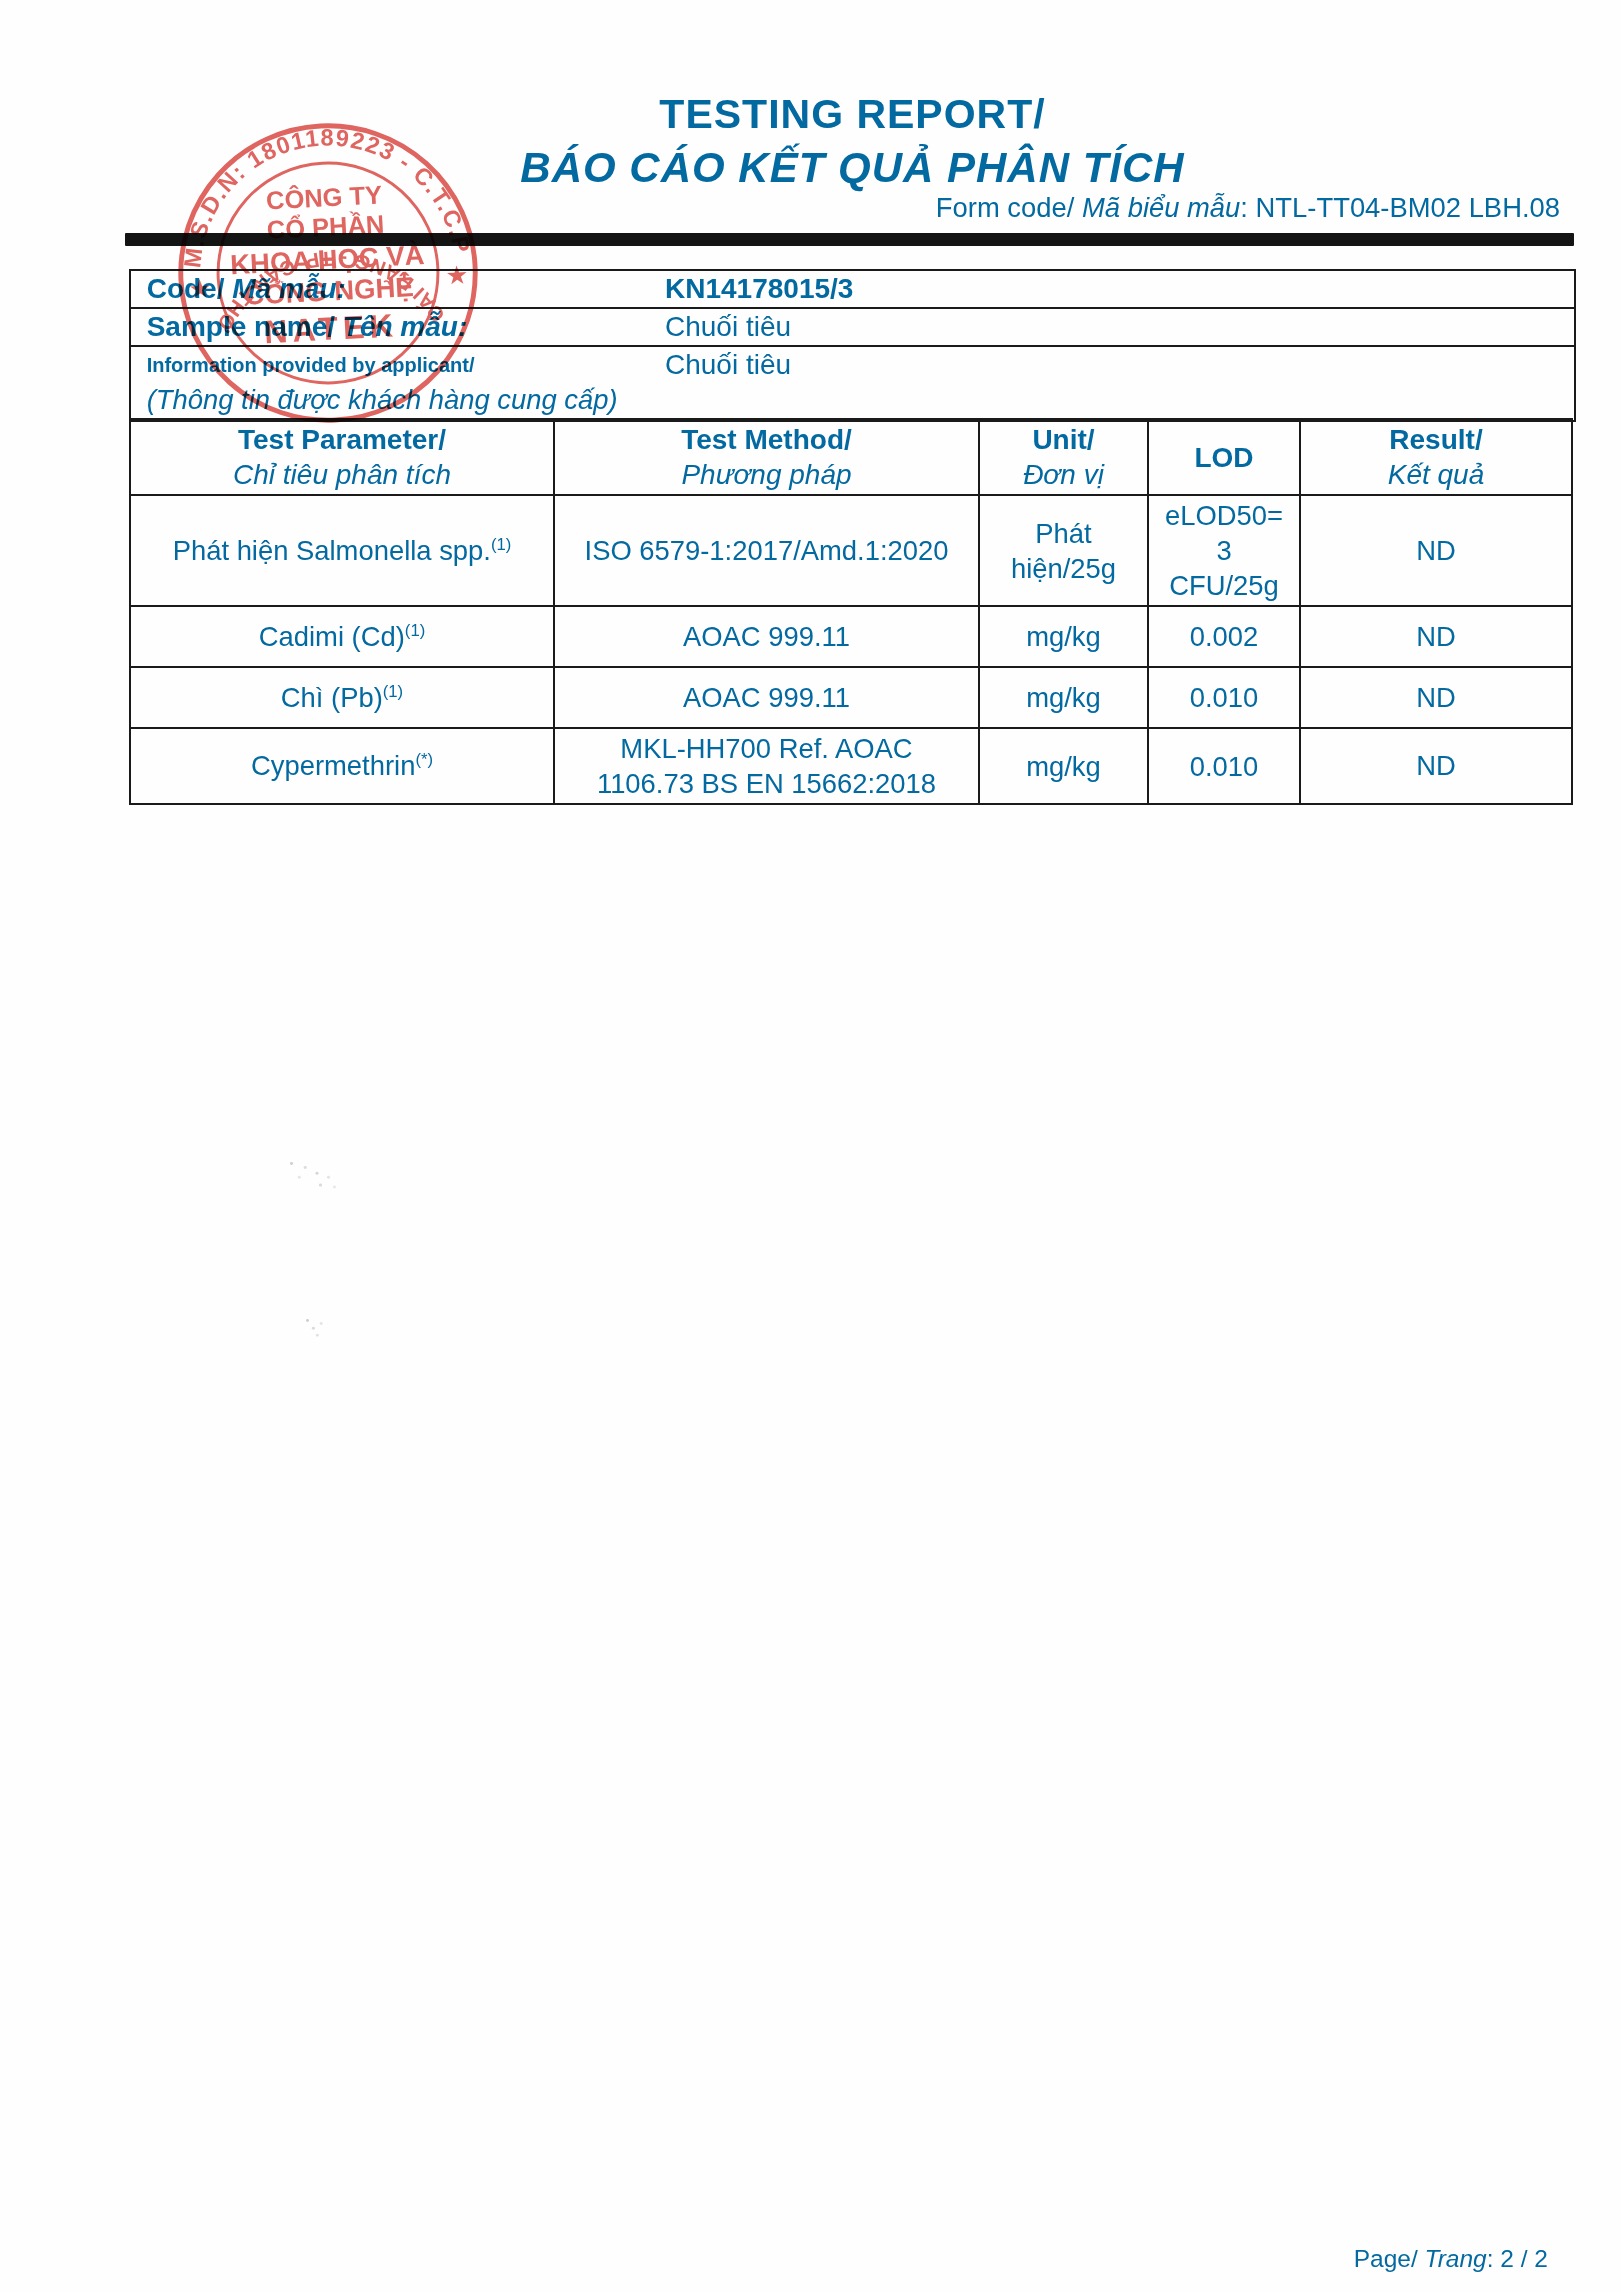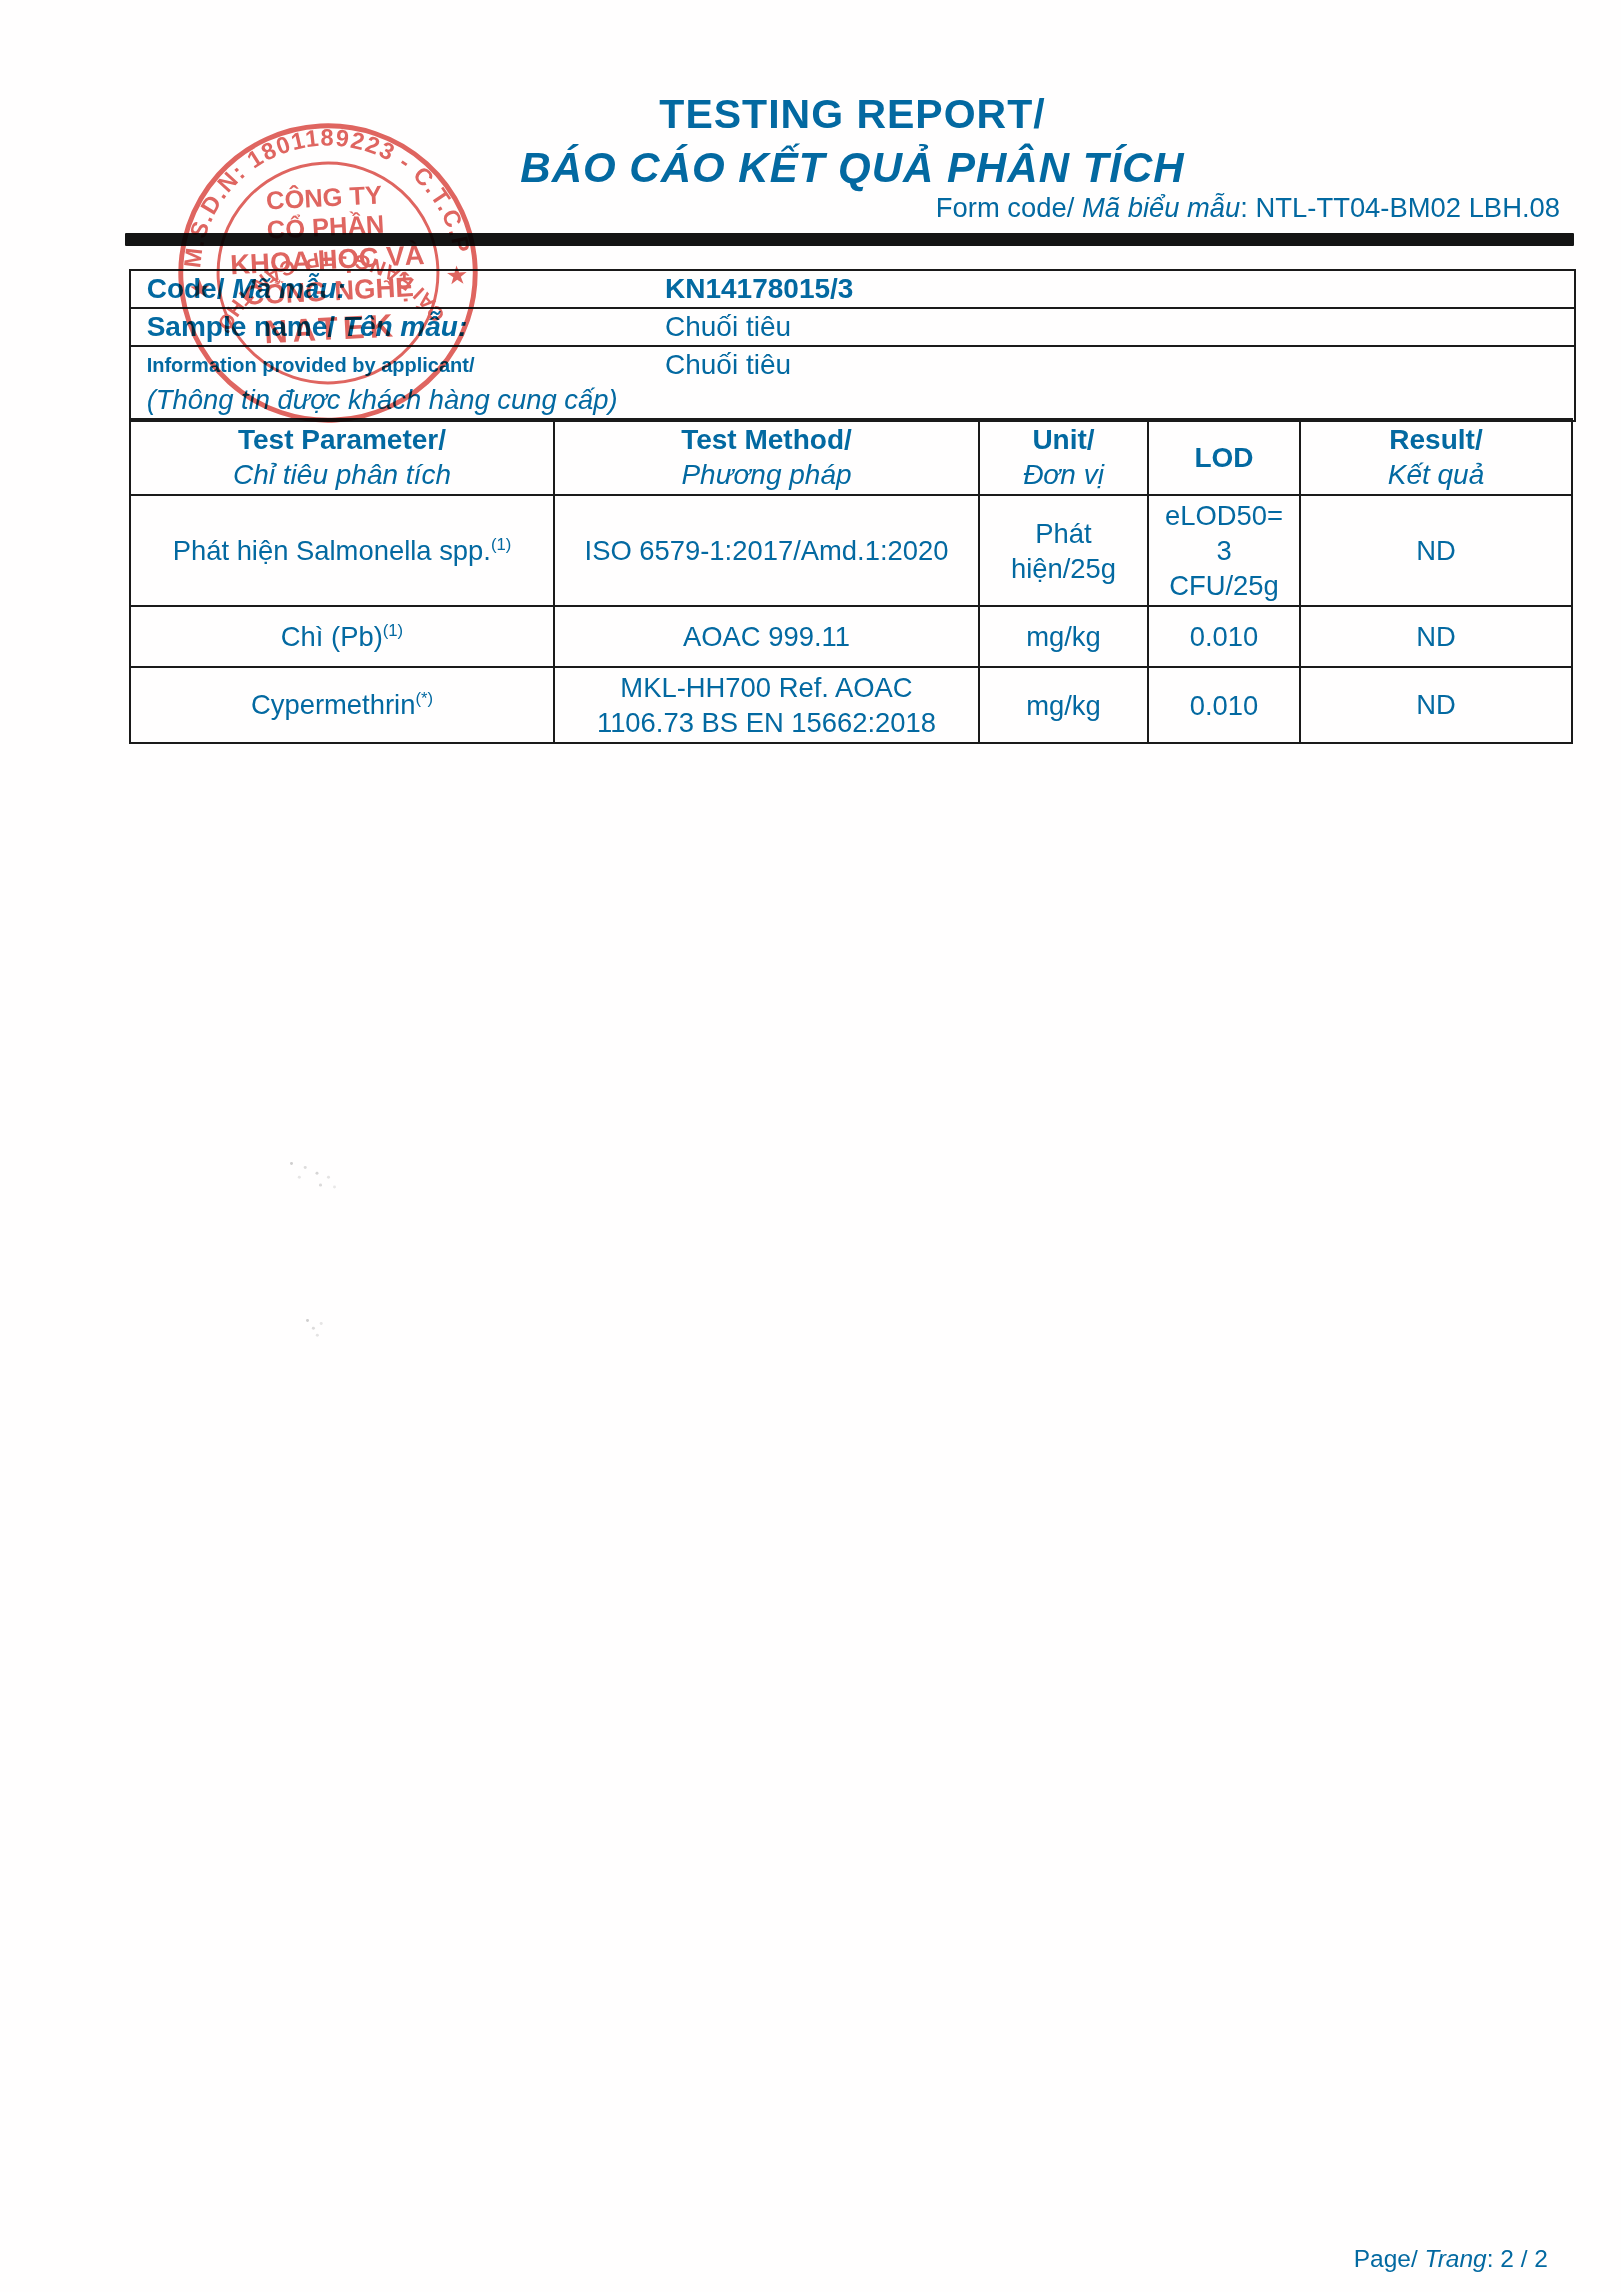--- a/index.html
+++ b/index.html
@@ -147,20 +147,27 @@
       <td class="param"><span>Phát hiện Salmonella spp.</span><sup class="mark">(1)</sup></td>
       <td class="pre">ISO 6579-1:2017/Amd.1:2020</td>
       <td class="pre">Phát
 hiện/25g</td>
       <td class="pre">eLOD50=
 3
 CFU/25g</td>
       <td>ND</td>
     </tr>
 
+    <tr style="height:61px">
+      <td class="param"><span>Cadimi (Cd)</span><sup class="mark">(1)</sup></td>
+      <td class="pre">AOAC 999.11</td>
+      <td class="pre">mg/kg</td>
+      <td class="pre">0.002</td>
+      <td>ND</td>
+    </tr>
 
     <tr style="height:61px">
       <td class="param"><span>Chì (Pb)</span><sup class="mark">(1)</sup></td>
       <td class="pre">AOAC 999.11</td>
       <td class="pre">mg/kg</td>
       <td class="pre">0.010</td>
       <td>ND</td>
     </tr>
 
     <tr style="height:67px">

